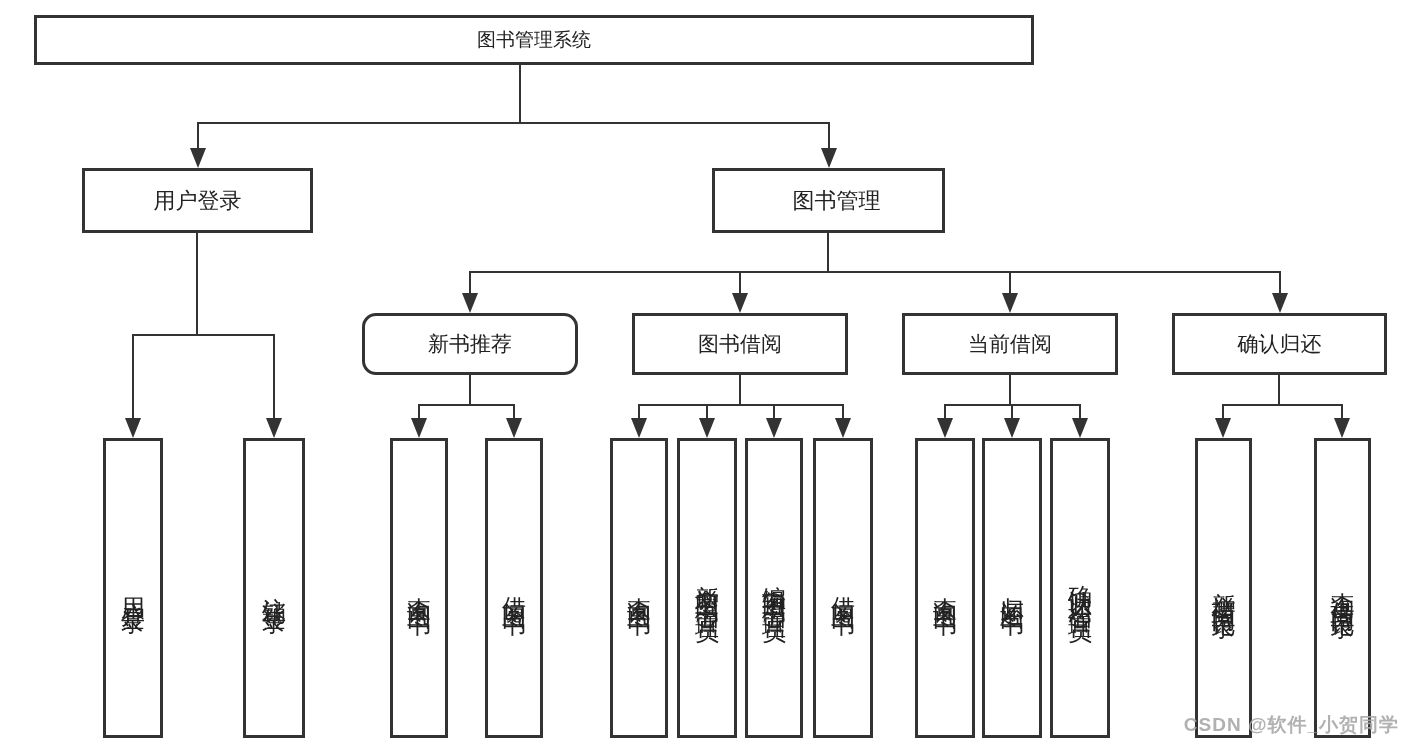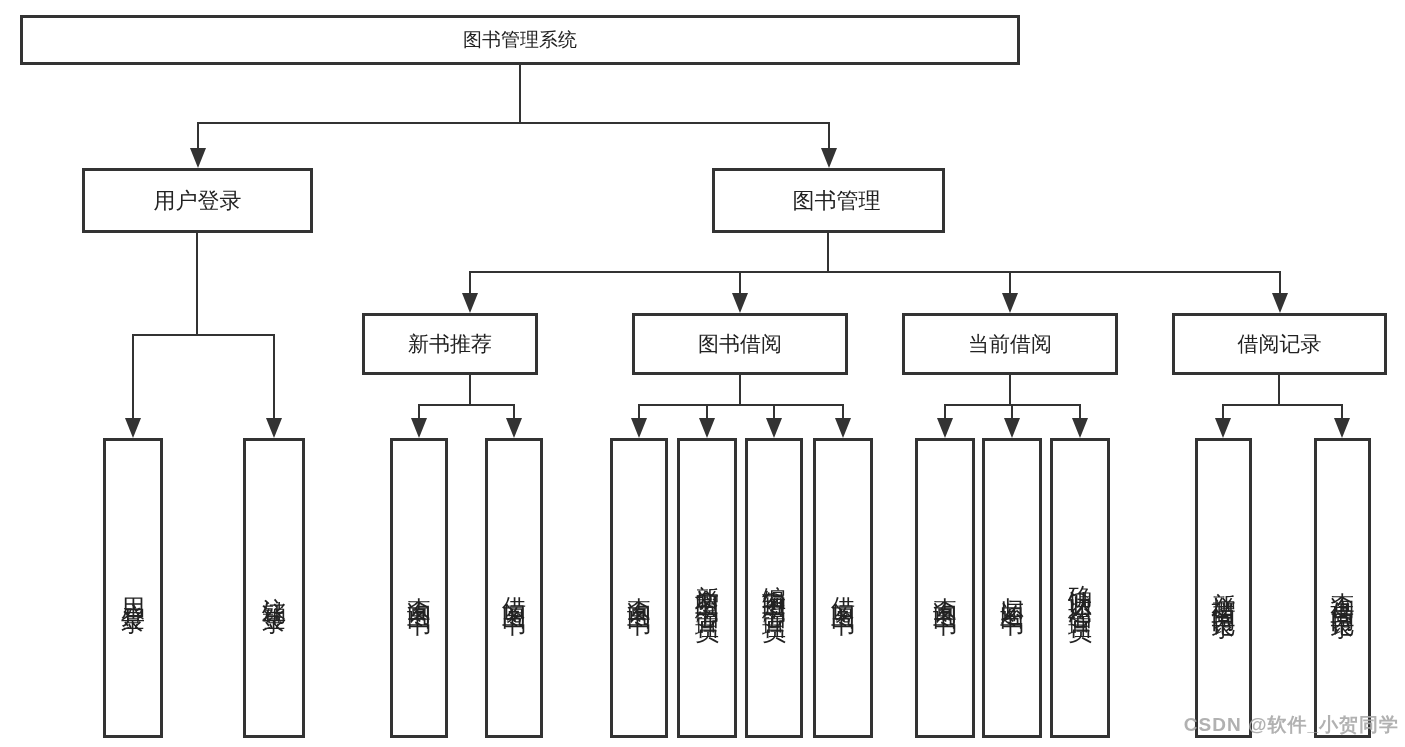--- a/index.html
+++ b/index.html
@@ -102,29 +102,29 @@
     <polygon class="ahead" points="1072,418 1088,418 1080,438"></polygon>
 
     <line class="cline" x1="1279" y1="375" x2="1279" y2="405"></line>
     <line class="cline" x1="1222" y1="405" x2="1343" y2="405"></line>
     <line class="cline" x1="1223" y1="404" x2="1223" y2="422"></line>
     <polygon class="ahead" points="1215,418 1231,418 1223,438"></polygon>
     <line class="cline" x1="1342" y1="404" x2="1342" y2="422"></line>
     <polygon class="ahead" points="1334,418 1350,418 1342,438"></polygon>
   </svg>
 
-  <div class="box lv1" style="left:20px; top:15px; width:1000px; height:50px;font-family:Liberation Serif, serif;">图书管理系统</div>
+  <div class="box lv1" style="left:34px; top:15px; width:1000px; height:50px;font-family:Liberation Serif, serif;">图书管理系统</div>
 
   <div class="box lv2" style="left:82px; top:168px; width:231px; height:65px;">用户登录</div>
   <div class="box lv2" style="left:712px; top:168px; width:233px; height:65px;padding-left:16px;">图书管理</div>
 
-  <div class="box lv3" style="left:362px; top:313px; width:176px; height:62px;">新书推荐</div>
+  <div class="box lv3" style="left:362px; top:313px; width:216px; height:62px;border-radius:14px;">新书推荐</div>
   <div class="box lv3" style="left:902px; top:313px; width:216px; height:62px;">当前借阅</div>
   <div class="box lv3" style="left:632px; top:313px; width:216px; height:62px;">图书借阅</div>
-  <div class="box lv3" style="left:1172px; top:313px; width:215px; height:62px;">借阅记录</div>
+  <div class="box lv3" style="left:1172px; top:313px; width:215px; height:62px;">确认归还</div>
 
   <div class="box leaf" style="left:103px; top:438px; width:60px; height:300px;">
     <span class="vtext">用户登录</span>
   </div>
   <div class="box leaf" style="left:243px; top:438px; width:62px; height:300px;">
     <span class="vtext">注销登录</span>
   </div>
 
   <div class="box leaf" style="left:390px; top:438px; width:58px; height:300px;">
     <span class="vtext">查询图书</span>

